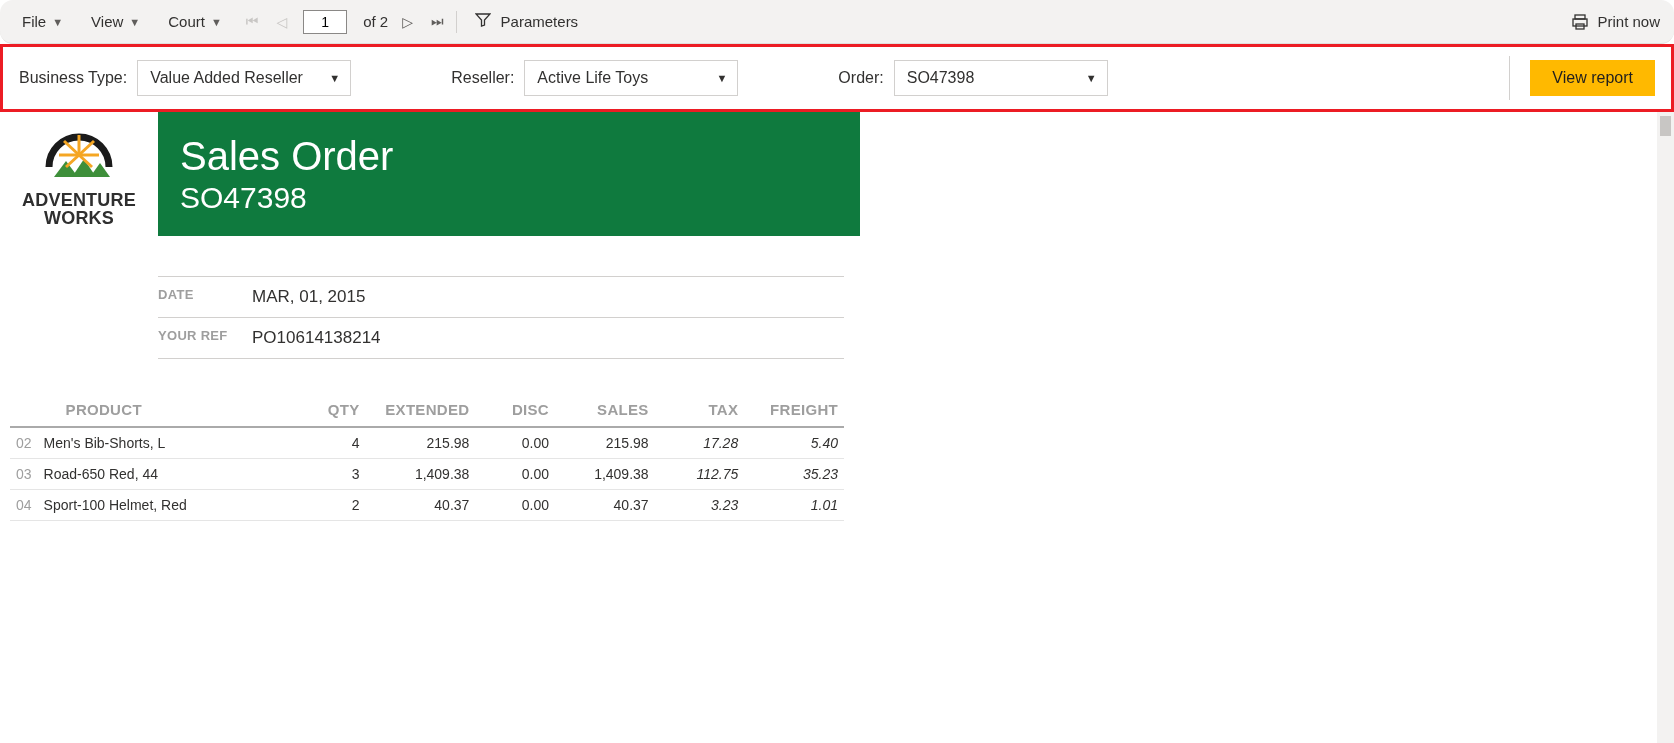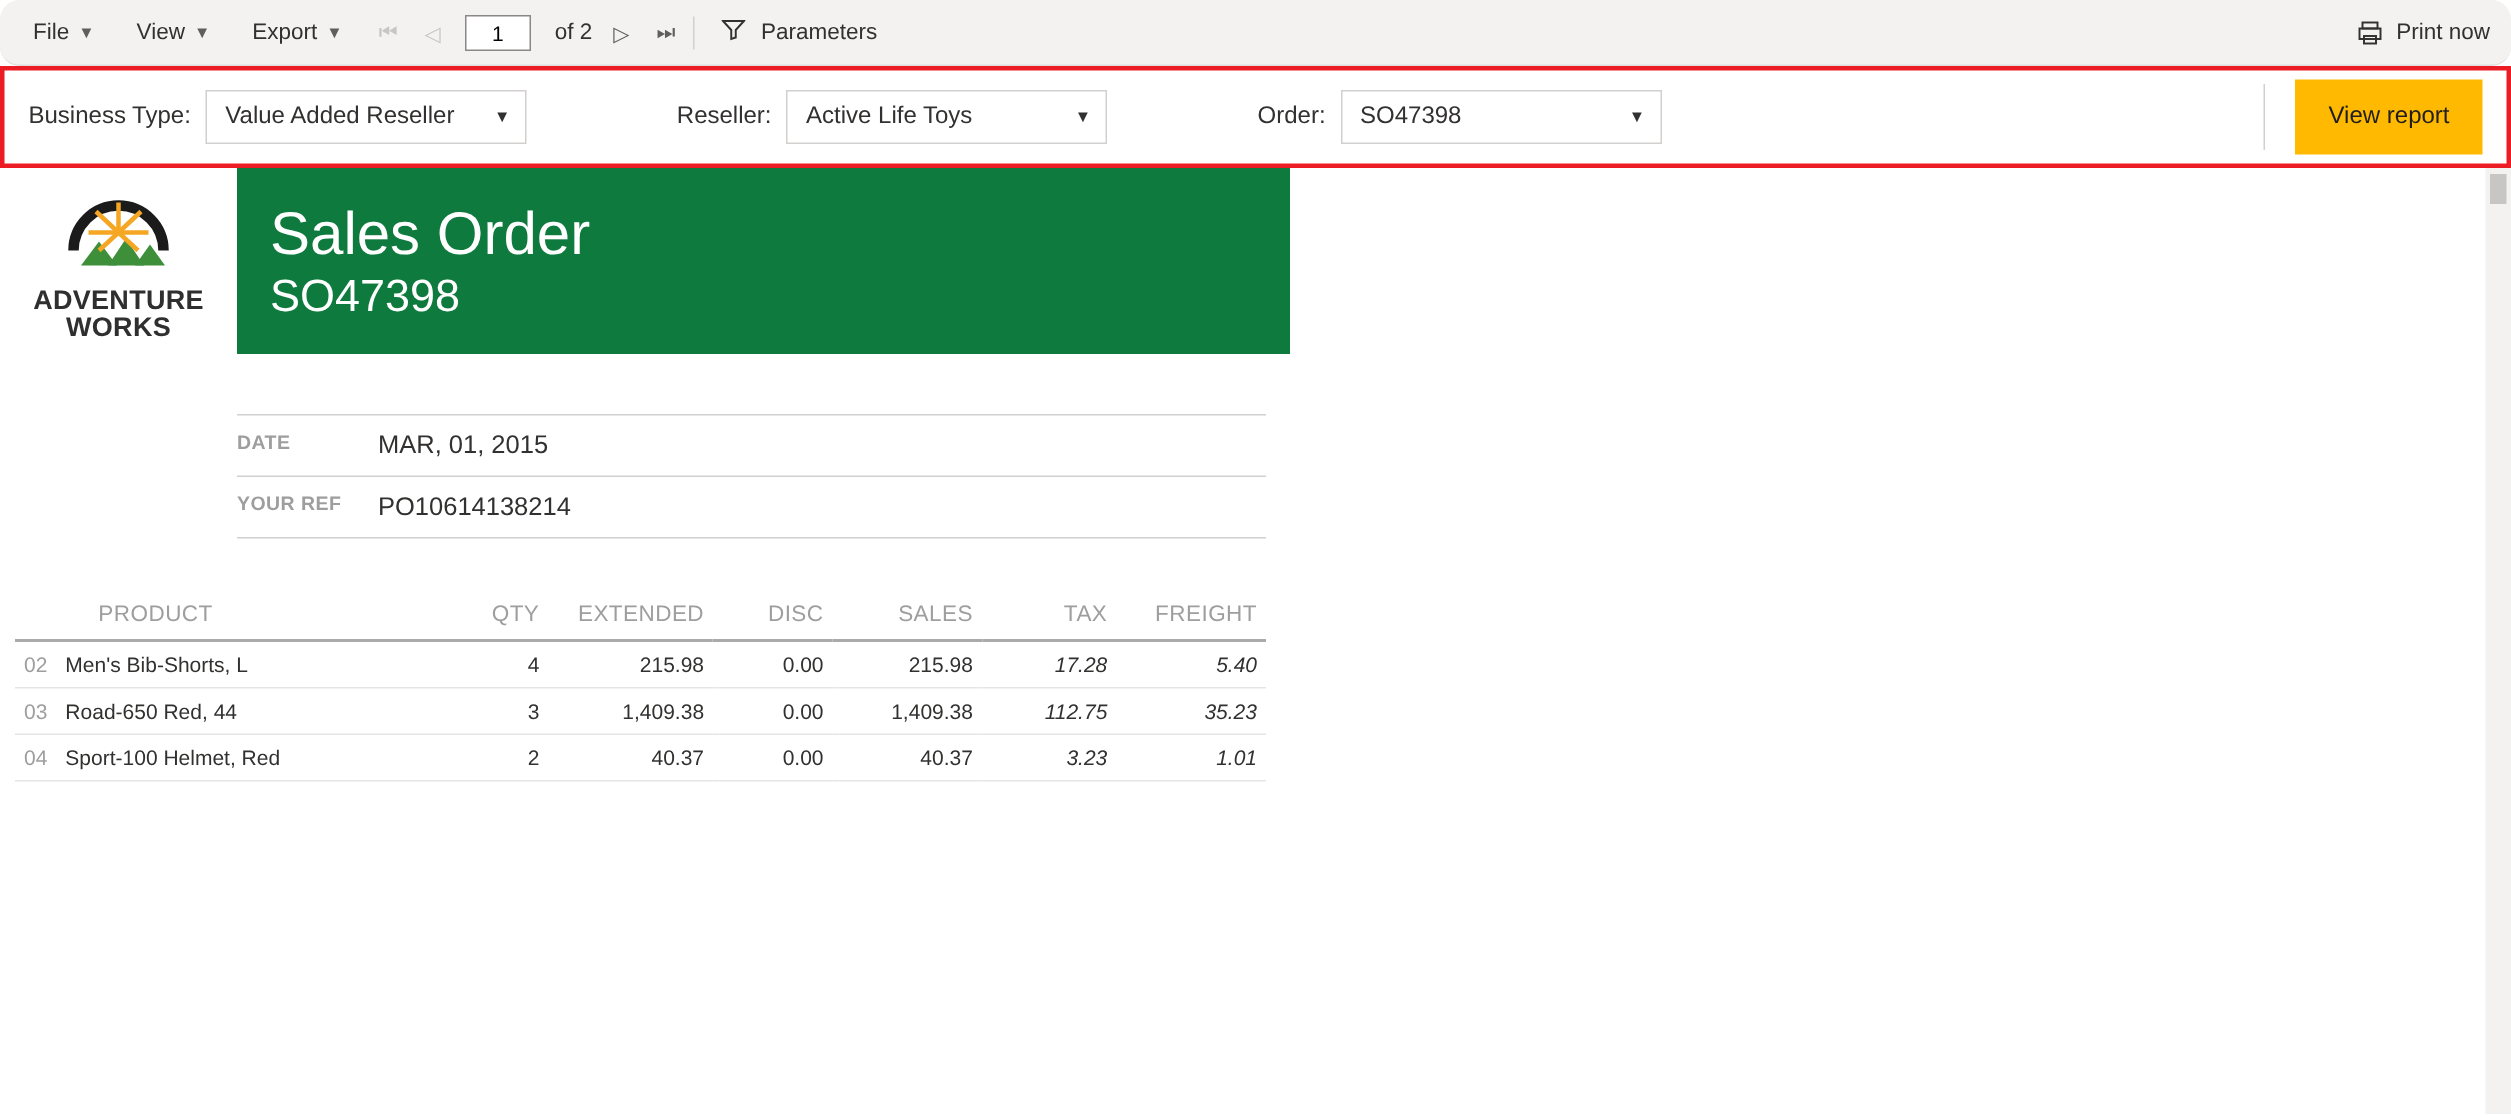--- a/index.html
+++ b/index.html
@@ -24,21 +24,21 @@
   .pselect{position:relative;border:1px solid #d2d0ce;height:36px;background:#fff;display:flex;align-items:center;padding:0 38px 0 12px;cursor:pointer;}
   .pselect .caret{position:absolute;right:10px;font-size:11px;color:#323130;}
   .param-group{display:flex;align-items:center;}
   .g1{margin-right:100px;}
   .g2{margin-right:100px;}
   .pselect.w1{width:214px;}
   .pselect.w2{width:214px;}
   .pselect.w3{width:214px;}
   .spacer{flex:1;}
   .vr-divider{width:1px;height:44px;background:#d2d0ce;margin:0 20px;}
-  .view-report-btn{background:#ffb900;border:none;height:50px;padding:0 22px;font-size:16px;color:#201f1e;cursor:pointer;}
+  .view-report-btn{background:#ffb900;border:none;height:36px;padding:0 22px;font-size:16px;color:#201f1e;cursor:pointer;}
   
   .report-area{position:relative;height:calc(743px - 44px - 68px);display:flex;overflow:hidden}
   .report-inner{width:860px;padding-left:0;}
   .scrollbar{position:absolute;right:0;top:0;bottom:0;width:17px;background:#f3f2f1;}
   .scrollbar .thumb{position:absolute;top:4px;left:3px;width:11px;height:20px;background:#c8c6c4;}
   .header-band{display:flex;align-items:stretch;height:124px;}
   .logo-cell{width:158px;display:flex;flex-direction:column;align-items:center;justify-content:center}
   .logo-svg{width:110px;height:70px;}
   .logo-text{font-family:"Trebuchet MS",Arial,sans-serif;font-weight:700;font-size:18px;line-height:18px;text-align:center;color:#2f2f2f;letter-spacing:.2px;}
   .green-band{flex:1;background:#0f7a3e;color:#fff;display:flex;flex-direction:column;justify-content:center;padding-left:22px;gap:2px;}
@@ -48,21 +48,21 @@
   .info-row{display:flex;align-items:flex-start;padding:10px 0;border-bottom:1px solid #d2d0ce;}
   .info-row:first-child{border-top:1px solid #d2d0ce;}
   .info-label{width:94px;font-size:13px;font-weight:700;color:#9e9e9e;letter-spacing:.3px;}
   .info-val{font-size:17px;color:#323130;}
   .italic{font-style:italic;}
   .b{font-weight:700;}
   .addr-lines div{margin-top:2px;}
   
   .tbl-wrap{margin-left:10px;margin-top:34px;width:834px;}
   .tbl{width:100%;border-collapse:collapse;font-size:14px;color:#323130;}
-  .tbl thead th{font-size:15px;font-weight:400;color:#9e9e9e;text-align:right;padding:8px 6px;border-bottom:2px solid #aaaaaa;letter-spacing:.3px;}
+  .tbl thead th{font-size:15px;font-weight:700;color:#9e9e9e;text-align:right;padding:8px 6px;border-bottom:2px solid #aaaaaa;letter-spacing:.3px;}
   .tbl thead th.col-prod{text-align:left;padding-left:28px;}
   .tbl tbody td{padding:7px 6px;border-bottom:1px solid #e5e5e5;text-align:right;}
   .tbl tbody td.rownum{color:#9e9e9e;text-align:left;width:24px;}
   .tbl tbody td.prod{text-align:left;}
   .tbl tbody td.tax,.tbl tbody td.freight{font-style:italic;}
   .col-idx{width:24px;}
   .col-prod{width:270px;}
   .col-qty{width:60px;}
   .col-ext{width:110px;}
   .col-disc{width:80px;}
@@ -76,21 +76,21 @@
 <div class="toolbar">
   <div class="menu-item">
     <span>File</span>
     <span class="chev-down">▼</span>
   </div>
   <div class="menu-item">
     <span>View</span>
     <span class="chev-down">▼</span>
   </div>
   <div class="menu-item">
-    <span>Export</span>
+    <span>Court</span>
     <span class="chev-down">▼</span>
   </div>
   <div class="nav-icons">
     <span class="nav-btn disabled">⏮</span>
     <span class="nav-btn disabled">◁</span>
     <input class="page-input" value="1" style="">
     <span class="page-total">of 2</span>
     <span class="nav-btn">▷</span>
     <span class="nav-btn">⏭</span>
   </div>

